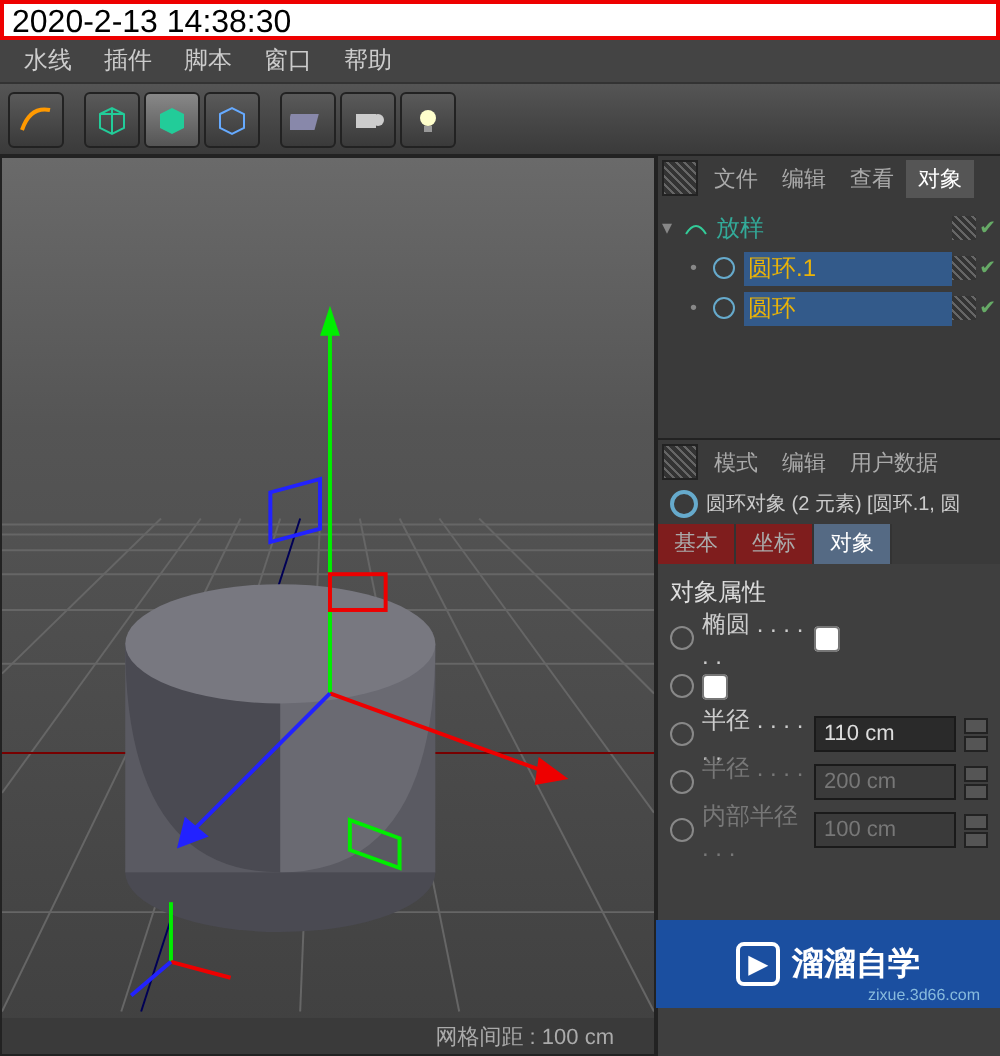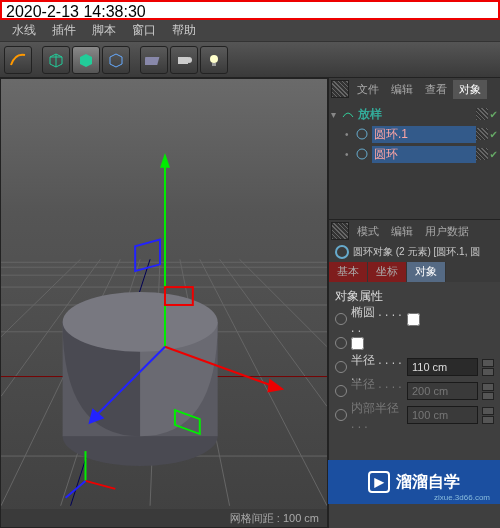--- a/index.html
+++ b/index.html
@@ -47,21 +47,21 @@
     flex: 1;
     background: linear-gradient(#6a6a6a 0%, #555 30%, #404040 100%);
     border: 1px solid #222;
     position: relative;
     overflow: hidden;
   }
   .statusbar {
     position: absolute; bottom: 0; left: 0; right: 0;
     height: 18px; background: #3a3a3a;
     display: flex; justify-content: flex-end; align-items: center;
-    font-size: 11px; padding: 0 8px; color: #aaa;
+    font-size: 11px; padding: 0 20px; color: #aaa;
   }
   .rightpanel {
     width: 172px; background: #3f3f3f;
     display: flex; flex-direction: column;
     border-left: 1px solid #222;
   }
   .panel-tabs {
     height: 22px; display: flex; align-items: center;
     background: #3a3a3a; font-size: 11px;
   }
@@ -79,23 +79,23 @@
     overflow: hidden;
   }
   .tree-row {
     display: flex; align-items: center; height: 20px;
     cursor: pointer;
   }
   .tree-indent { width: 14px; display: inline-block; }
   .tree-toggle { color: #888; width: 10px; font-size: 10px; }
   .tree-icon { width: 14px; height: 14px; margin-right: 3px; }
   .tree-label { flex: 1; }
-  .tree-label.sweep { color: #3a9; font-weight: bold; }
+  .tree-label.sweep { color: #3a9; }
   .tree-label.circle { color: #fa3; }
-  .tree-label.sel { background: #335a8a; color: #fca5a5; padding: 0 2px; }
+  .tree-label.sel { background: #335a8a; color: #eab308; padding: 0 2px; }
   .tree-vis { margin-left: auto; display: flex; gap: 2px; color: #6a6; font-size: 10px; align-items: center;}
   .tree-vis .lay { width:12px;height:12px;background:repeating-linear-gradient(45deg,#666,#666 1px,#333 1px,#333 3px); }
   .attr-header {
     height: 22px; display: flex; align-items: center;
     background: #3a3a3a; font-size: 11px;
   }
   .attr-header span { padding: 2px 6px; color: #aaa; cursor: pointer; }
   .attr-title {
     padding: 3px 6px; background: #3a3a3a;
     display: flex; align-items: center; gap: 4px;

